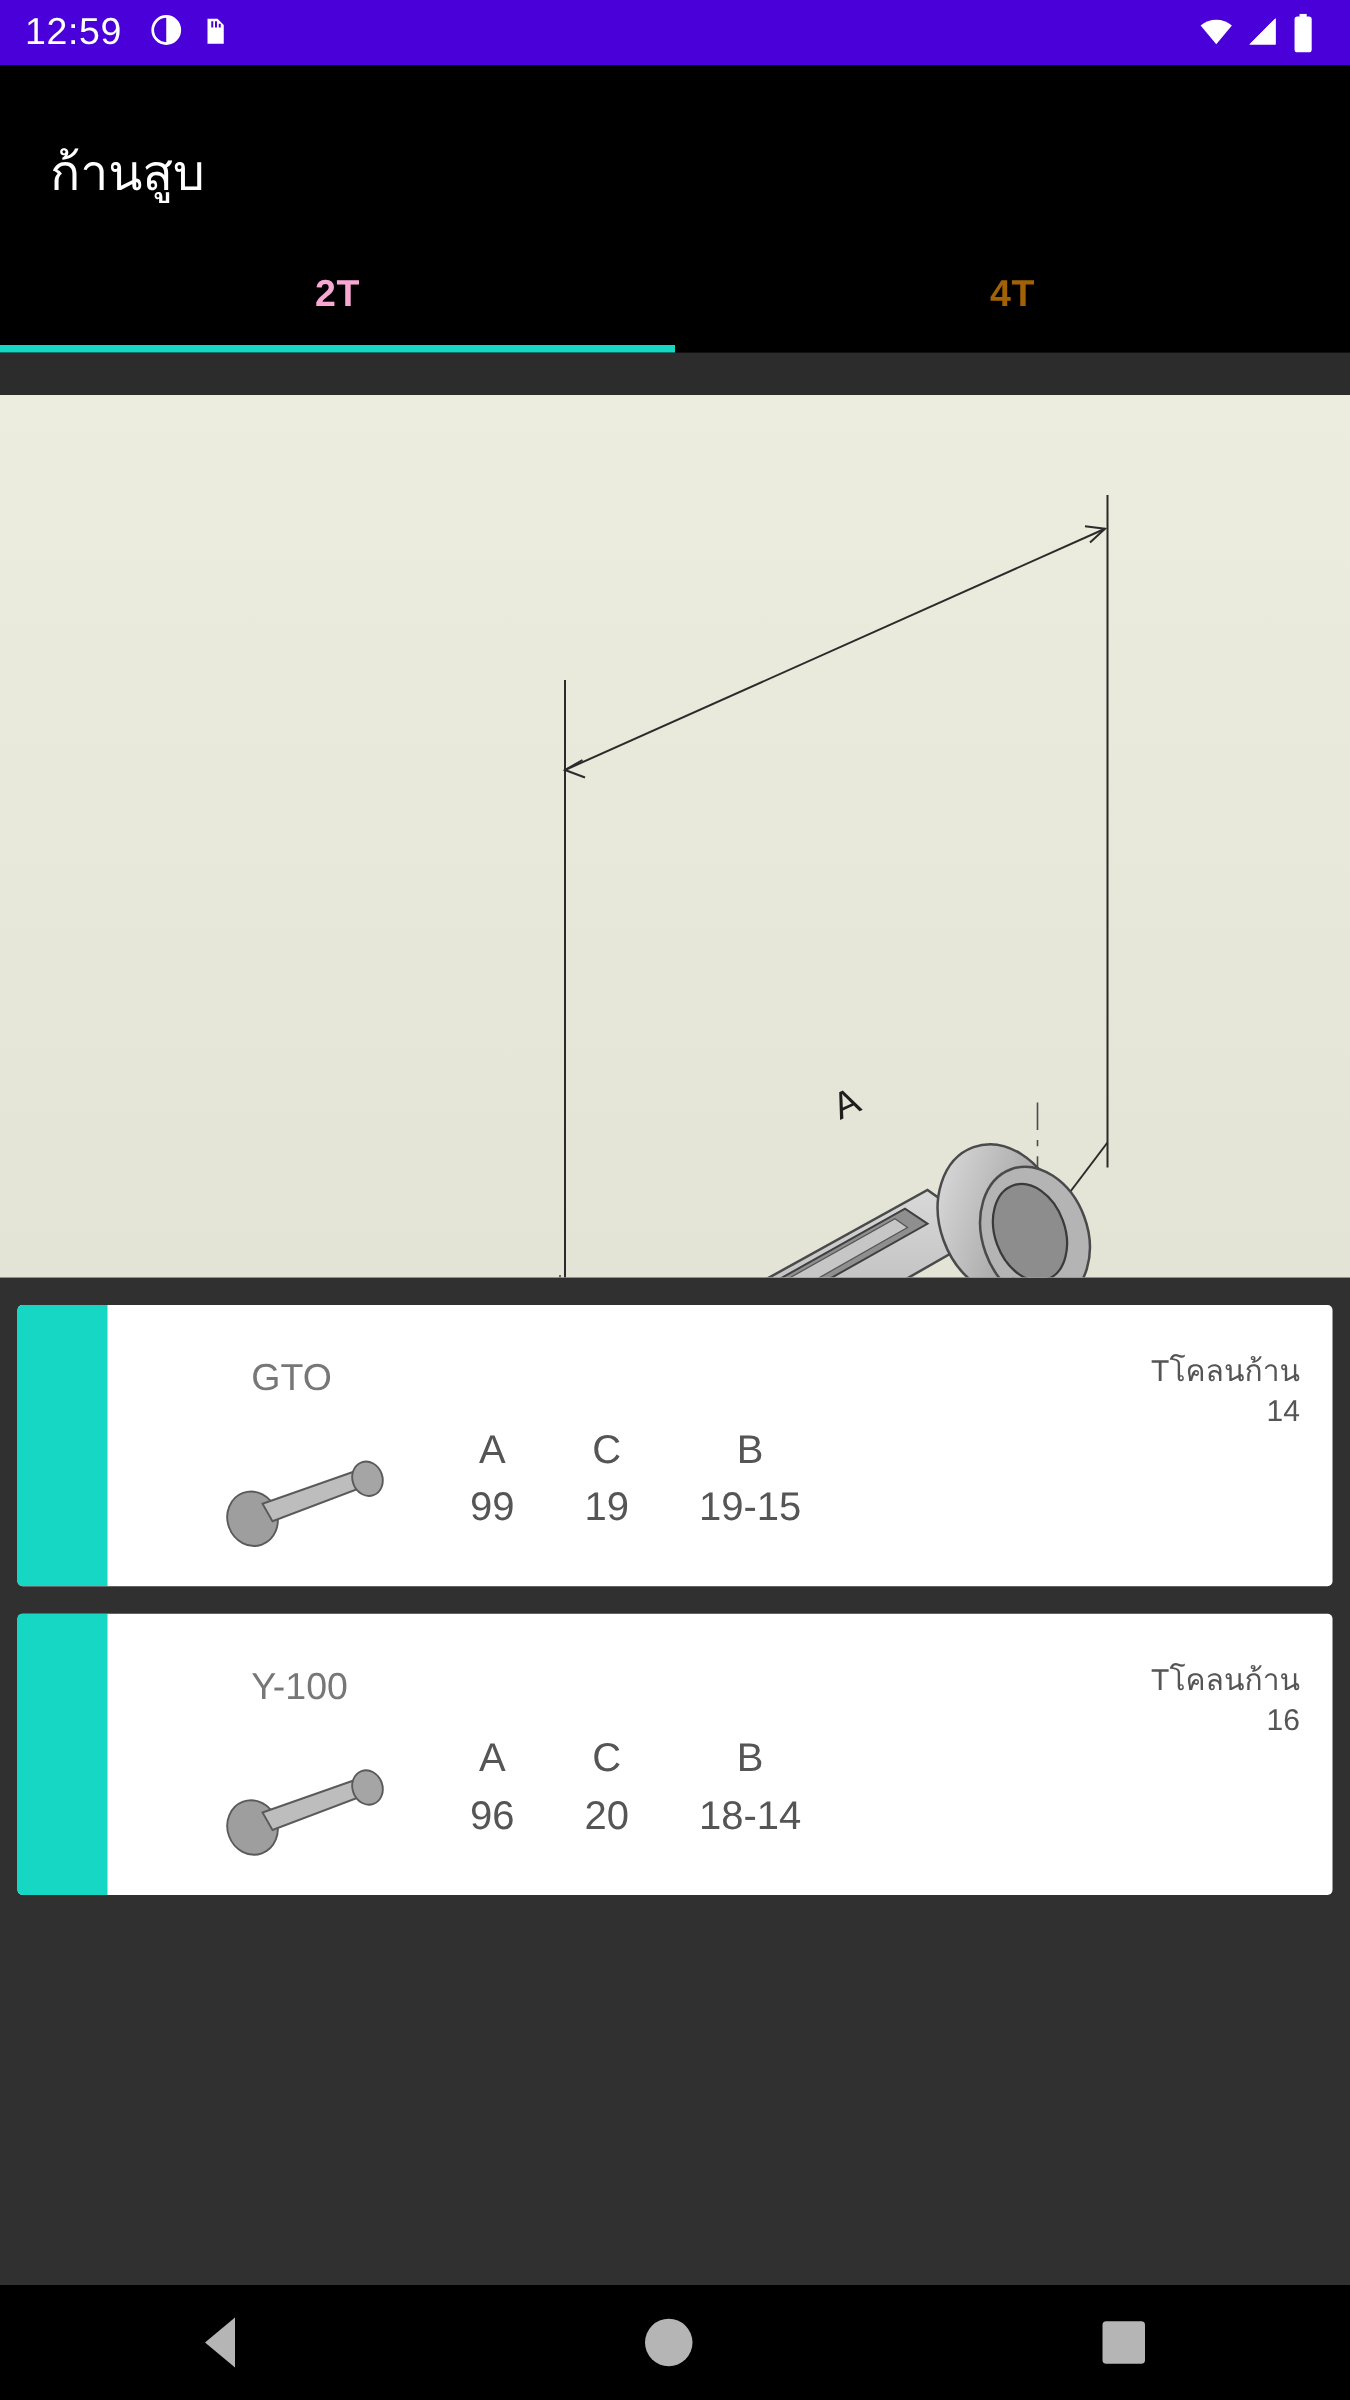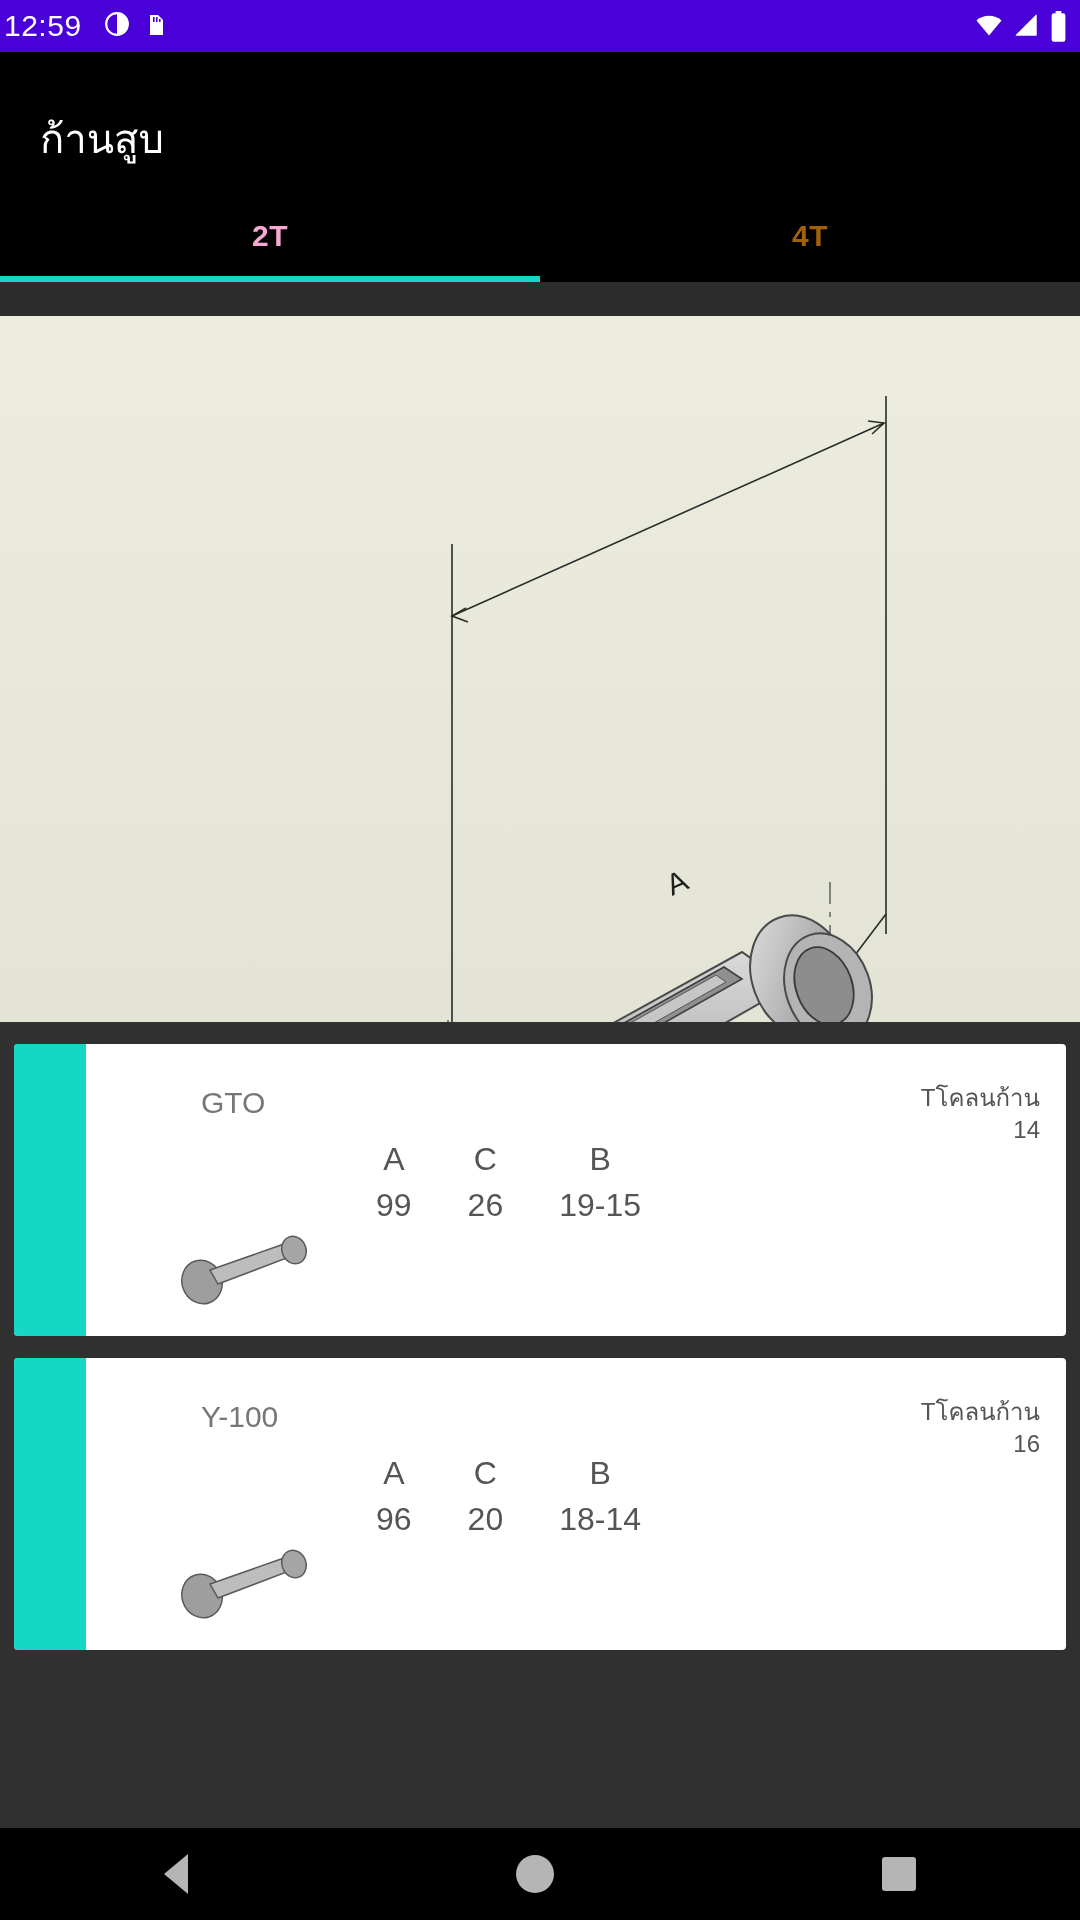--- a/index.html
+++ b/index.html
@@ -9,21 +9,21 @@
     font-family: "Liberation Sans", sans-serif;
     overflow: hidden;
   }
   .phone { position: relative; width: 1080px; height: 1920px; display: flex; flex-direction: column; }
 
   
   .statusbar {
     height: 52px;
     background: #4a00d8;
     display: flex; align-items: center;
-    padding: 0 4px;
+    padding: 0 20px;
     color: #ffffff;
     flex: 0 0 52px;
   }
   .status-clock { font-size: 30px; letter-spacing: .5px; }
   .status-left-icons { display: flex; align-items: center; gap: 14px; margin-left: 22px; }
   .status-spacer { flex: 1 1 auto; }
   .status-right-icons { display: flex; align-items: center; gap: 12px; }
   .icon-sq { width: 26px; height: 30px; display: inline-block; }
 
   
@@ -79,21 +79,21 @@
   .list-area {
     flex: 1 1 auto;
     background: #303030;
     padding: 22px 14px 0 14px;
     overflow: hidden;
   }
   .card {
     position: relative;
     background: #ffffff;
     border-radius: 4px;
-    height: 292px;
+    height: 225px;
     margin-bottom: 22px;
     overflow: hidden;
     display: flex;
   }
   .card-accent { width: 72px; background: #16d6c4; flex: 0 0 72px; }
   .card-body { flex: 1 1 auto; position: relative; padding: 18px 30px 0 30px; }
   .card-name {
     position: absolute;
     left: 115px; top: 42px;
     font-size: 30px; color: #777777;
@@ -255,21 +255,21 @@
           <span>Tโคลนก้าน</span>
           <span class="card-rightvalue">14</span>
         </div>
         <div class="dims">
           <div class="dim">
             <div class="dim-key">A</div>
             <div class="dim-val">99</div>
           </div>
           <div class="dim">
             <div class="dim-key">C</div>
-            <div class="dim-val">26</div>
+            <div class="dim-val">19</div>
           </div>
           <div class="dim">
             <div class="dim-key">B</div>
             <div class="dim-val">19-15</div>
           </div>
         </div>
         <div class="thumb">
           <svg viewBox="0 0 160 100" width="160" height="100">
             <ellipse cx="36" cy="64" rx="20" ry="22" transform="rotate(-20 36 64)" fill="#9e9e9e" stroke="#5a5a5a" stroke-width="1.5"></ellipse>
             <path d="M44 52 L118 26 L126 38 L52 66 Z" fill="#bdbdbd" stroke="#5a5a5a" stroke-width="1.5"></path>

